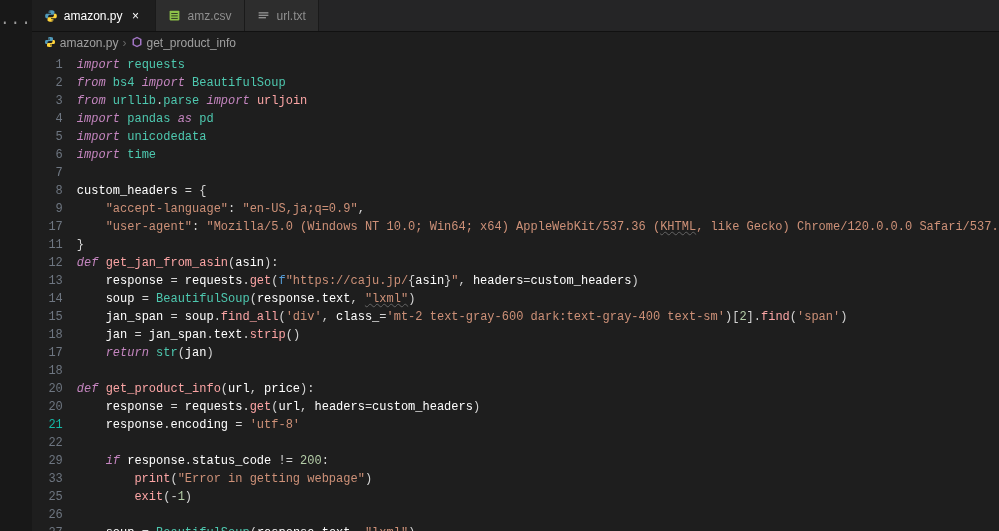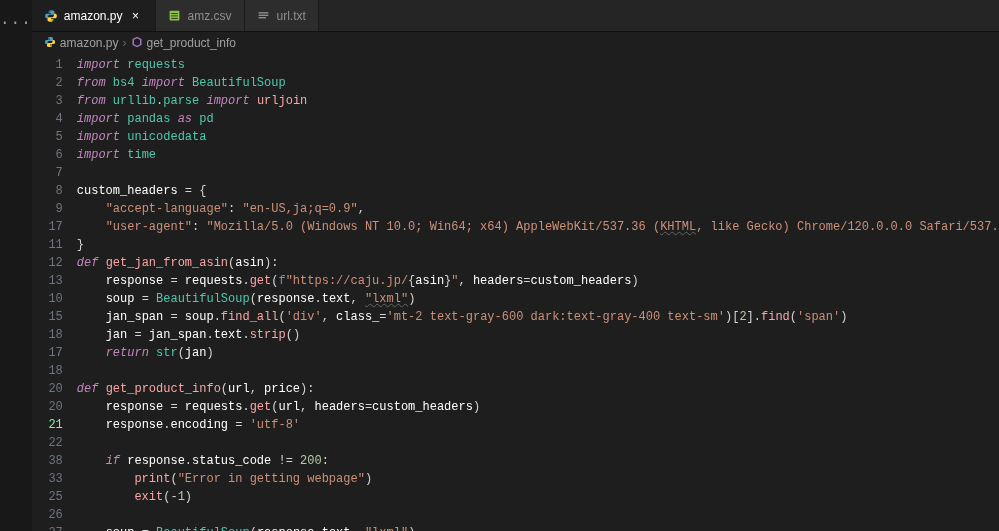--- a/index.html
+++ b/index.html
@@ -85,21 +85,21 @@
   .gutter {
     width: 45px;
     text-align: right;
     padding-right: 14px;
     color: #6e7681;
     user-select: none;
     line-height: 18px;
     padding-top: 2px;
   }
   .gutter .ln { height: 18px; font-size: 12px; }
-  .gutter .ln.current { color: #86efac; text-align: right; }
+  .gutter .ln.current { color: #14b8a6; text-align: right; }
   .code {
     flex: 1;
     line-height: 18px;
     white-space: pre;
     padding-top: 2px;
     position: relative;
   }
   .code .row { height: 18px; font-size: 12px; }
   
   .kw { color: #c586c0; font-style: italic; }       
@@ -184,30 +184,30 @@
         <div class="ln">4</div>
         <div class="ln">5</div>
         <div class="ln">6</div>
         <div class="ln">7</div>
         <div class="ln">8</div>
         <div class="ln">9</div>
         <div class="ln">17</div>
         <div class="ln">11</div>
         <div class="ln">12</div>
         <div class="ln">13</div>
-        <div class="ln">10</div>
+        <div class="ln">14</div>
         <div class="ln">15</div>
         <div class="ln">18</div>
         <div class="ln">17</div>
         <div class="ln">18</div>
         <div class="ln">20</div>
         <div class="ln">20</div>
         <div class="ln current">21</div>
         <div class="ln">22</div>
-        <div class="ln">38</div>
+        <div class="ln">29</div>
         <div class="ln">33</div>
         <div class="ln">25</div>
         <div class="ln">26</div>
         <div class="ln">27</div>
       </div>
     <div class="code" id="code"><div class="row"><span class="kw">import</span><span class="plain"> </span><span class="mod">requests</span></div><div class="row"><span class="kw">from</span><span class="plain"> </span><span class="mod">bs4</span><span class="plain"> </span><span class="kw">import</span><span class="plain"> </span><span class="cls">BeautifulSoup</span></div><div class="row"><span class="kw">from</span><span class="plain"> </span><span class="mod">urllib</span><span class="plain">.</span><span class="mod">parse</span><span class="plain"> </span><span class="kw">import</span><span class="plain"> </span><span class="fn">urljoin</span></div><div class="row"><span class="kw">import</span><span class="plain"> </span><span class="mod">pandas</span><span class="plain"> </span><span class="kw">as</span><span class="plain"> </span><span class="mod">pd</span></div><div class="row"><span class="kw">import</span><span class="plain"> </span><span class="mod">unicodedata</span></div><div class="row"><span class="kw">import</span><span class="plain"> </span><span class="mod">time</span></div><div class="row"></div><div class="row"><span class="var">custom_headers</span><span class="plain"> </span><span class="op">=</span><span class="plain"> {</span></div><div class="row"><span class="plain">    </span><span class="str">"accept-language"</span><span class="plain">: </span><span class="str">"en-US,ja;q=0.9"</span><span class="plain">,</span></div><div class="row"><span class="plain">    </span><span class="str">"user-agent"</span><span class="plain">: </span><span class="str">"Mozilla/5.0 (Windows NT 10.0; Win64; x64) AppleWebKit/537.36 (</span><span class="str wavy">KHTML</span><span class="str">, like Gecko) Chrome/120.0.0.0 Safari/537.36"</span></div><div class="row"><span class="plain">}</span></div><div class="row"><span class="kw">def</span><span class="plain"> </span><span class="fn">get_jan_from_asin</span><span class="plain">(</span><span class="var">asin</span><span class="plain">):</span></div><div class="row"><span class="plain">    </span><span class="var">response</span><span class="plain"> = </span><span class="var">requests</span><span class="plain">.</span><span class="fn">get</span><span class="plain">(</span><span class="const">f</span><span class="str">"https://caju.jp/</span><span class="plain">{</span><span class="var">asin</span><span class="plain">}</span><span class="str">"</span><span class="plain">, </span><span class="var">headers</span><span class="plain">=</span><span class="var">custom_headers</span><span class="plain">)</span></div><div class="row"><span class="plain">    </span><span class="var">soup</span><span class="plain"> = </span><span class="cls">BeautifulSoup</span><span class="plain">(</span><span class="var">response</span><span class="plain">.</span><span class="var">text</span><span class="plain">, </span><span class="str wavy">"lxml"</span><span class="plain">)</span></div><div class="row"><span class="plain">    </span><span class="var">jan_span</span><span class="plain"> = </span><span class="var">soup</span><span class="plain">.</span><span class="fn">find_all</span><span class="plain">(</span><span class="str">'div'</span><span class="plain">, </span><span class="var">class_</span><span class="plain">=</span><span class="str">'mt-2 text-gray-600 dark:text-gray-400 text-sm'</span><span class="plain">)[</span><span class="num">2</span><span class="plain">].</span><span class="fn">find</span><span class="plain">(</span><span class="str">'span'</span><span class="plain">)</span></div><div class="row"><span class="plain">    </span><span class="var">jan</span><span class="plain"> = </span><span class="var">jan_span</span><span class="plain">.</span><span class="var">text</span><span class="plain">.</span><span class="fn">strip</span><span class="plain">()</span></div><div class="row"><span class="plain">    </span><span class="kw">return</span><span class="plain"> </span><span class="cls">str</span><span class="plain">(</span><span class="var">jan</span><span class="plain">)</span></div><div class="row"></div><div class="row"><span class="kw">def</span><span class="plain"> </span><span class="fn">get_product_info</span><span class="plain">(</span><span class="var">url</span><span class="plain">, </span><span class="var">price</span><span class="plain">):</span></div><div class="row"><span class="plain">    </span><span class="var">response</span><span class="plain"> = </span><span class="var">requests</span><span class="plain">.</span><span class="fn">get</span><span class="plain">(</span><span class="var">url</span><span class="plain">, </span><span class="var">headers</span><span class="plain">=</span><span class="var">custom_headers</span><span class="plain">)</span></div><div class="row"><span class="plain">    </span><span class="var">response</span><span class="plain">.</span><span class="var">encoding</span><span class="plain"> = </span><span class="str">'utf-8'</span></div><div class="row"></div><div class="row"><span class="plain">    </span><span class="kw">if</span><span class="plain"> </span><span class="var">response</span><span class="plain">.</span><span class="var">status_code</span><span class="plain"> != </span><span class="num">200</span><span class="plain">:</span></div><div class="row"><span class="plain">        </span><span class="fn">print</span><span class="plain">(</span><span class="str">"Error in getting webpage"</span><span class="plain">)</span></div><div class="row"><span class="plain">        </span><span class="fn">exit</span><span class="plain">(-</span><span class="num">1</span><span class="plain">)</span></div><div class="row"></div><div class="row"><span class="plain">    </span><span class="var">soup</span><span class="plain"> = </span><span class="cls">BeautifulSoup</span><span class="plain">(</span><span class="var">response</span><span class="plain">.</span><span class="var">text</span><span class="plain">, </span><span class="str wavy">"lxml"</span><span class="plain">)</span></div></div>
   </div>
 
 </div>
 

